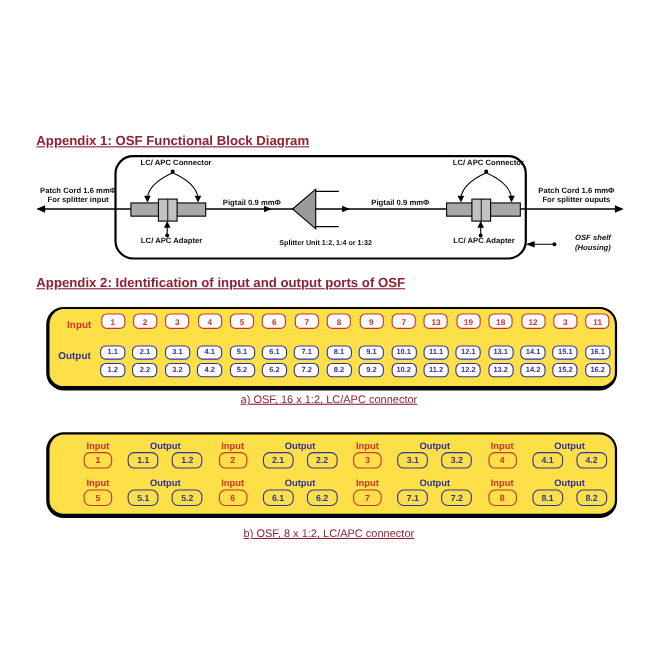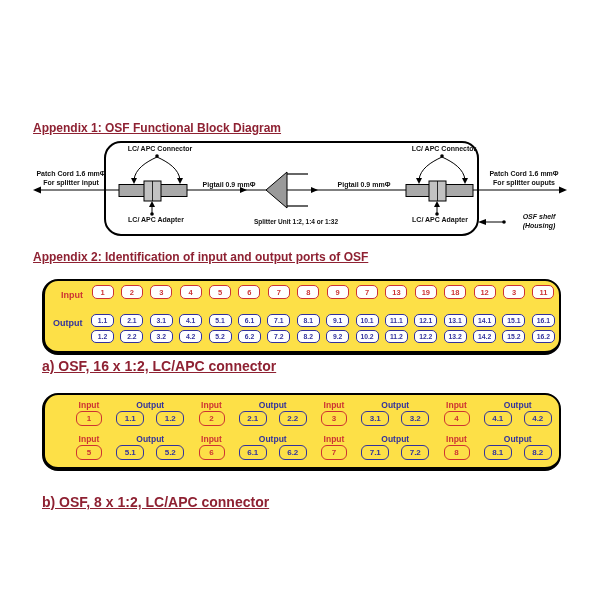--- a/index.html
+++ b/index.html
@@ -6,21 +6,21 @@
   body{
     width:600px;height:600px;position:relative;background:#ffffff;overflow:hidden;
     font-family:"Liberation Sans",sans-serif;
   }
   .abs{position:absolute;}
   
   .sec-title{
     font-size:12px;font-weight:bold;color:#8e2132;text-decoration:underline;white-space:nowrap;
   }
   .caption{
-    width:514px;font-size:14px;font-weight:bold;color:#8e2132;text-decoration:underline;
+    width:514px;text-align:center;font-size:10px;font-weight:normal;color:#8e2132;text-decoration:underline;
   }
   
   .diagram{position:absolute;left:0;top:135px;width:600px;height:110px;}
   .diagram svg{position:absolute;left:0;top:0;}
   .dlabel{
     position:absolute;font-size:7px;font-weight:bold;color:#111;text-align:center;line-height:8.5px;white-space:nowrap;
   }
   .dlabel.small{font-size:6.5px;}
   .dlabel.italic{font-style:italic;}
   
@@ -336,13 +336,13 @@
         <div class="glbl blue-t">Output</div>
         <div class="gorow">
           <div class="gobox">8.1</div>
           <div class="gobox">8.2</div>
         </div>
       </div>
     </div>
     </div>
 </div>
 
-<div class="abs caption" style="left:42px;top:480px;margin-top:14px;">b)  OSF, 8 x 1:2, LC/APC connector</div>
+<div class="abs caption" style="left:42px;top:480px;">b)  OSF, 8 x 1:2, LC/APC connector</div>
 
 </body></html>

